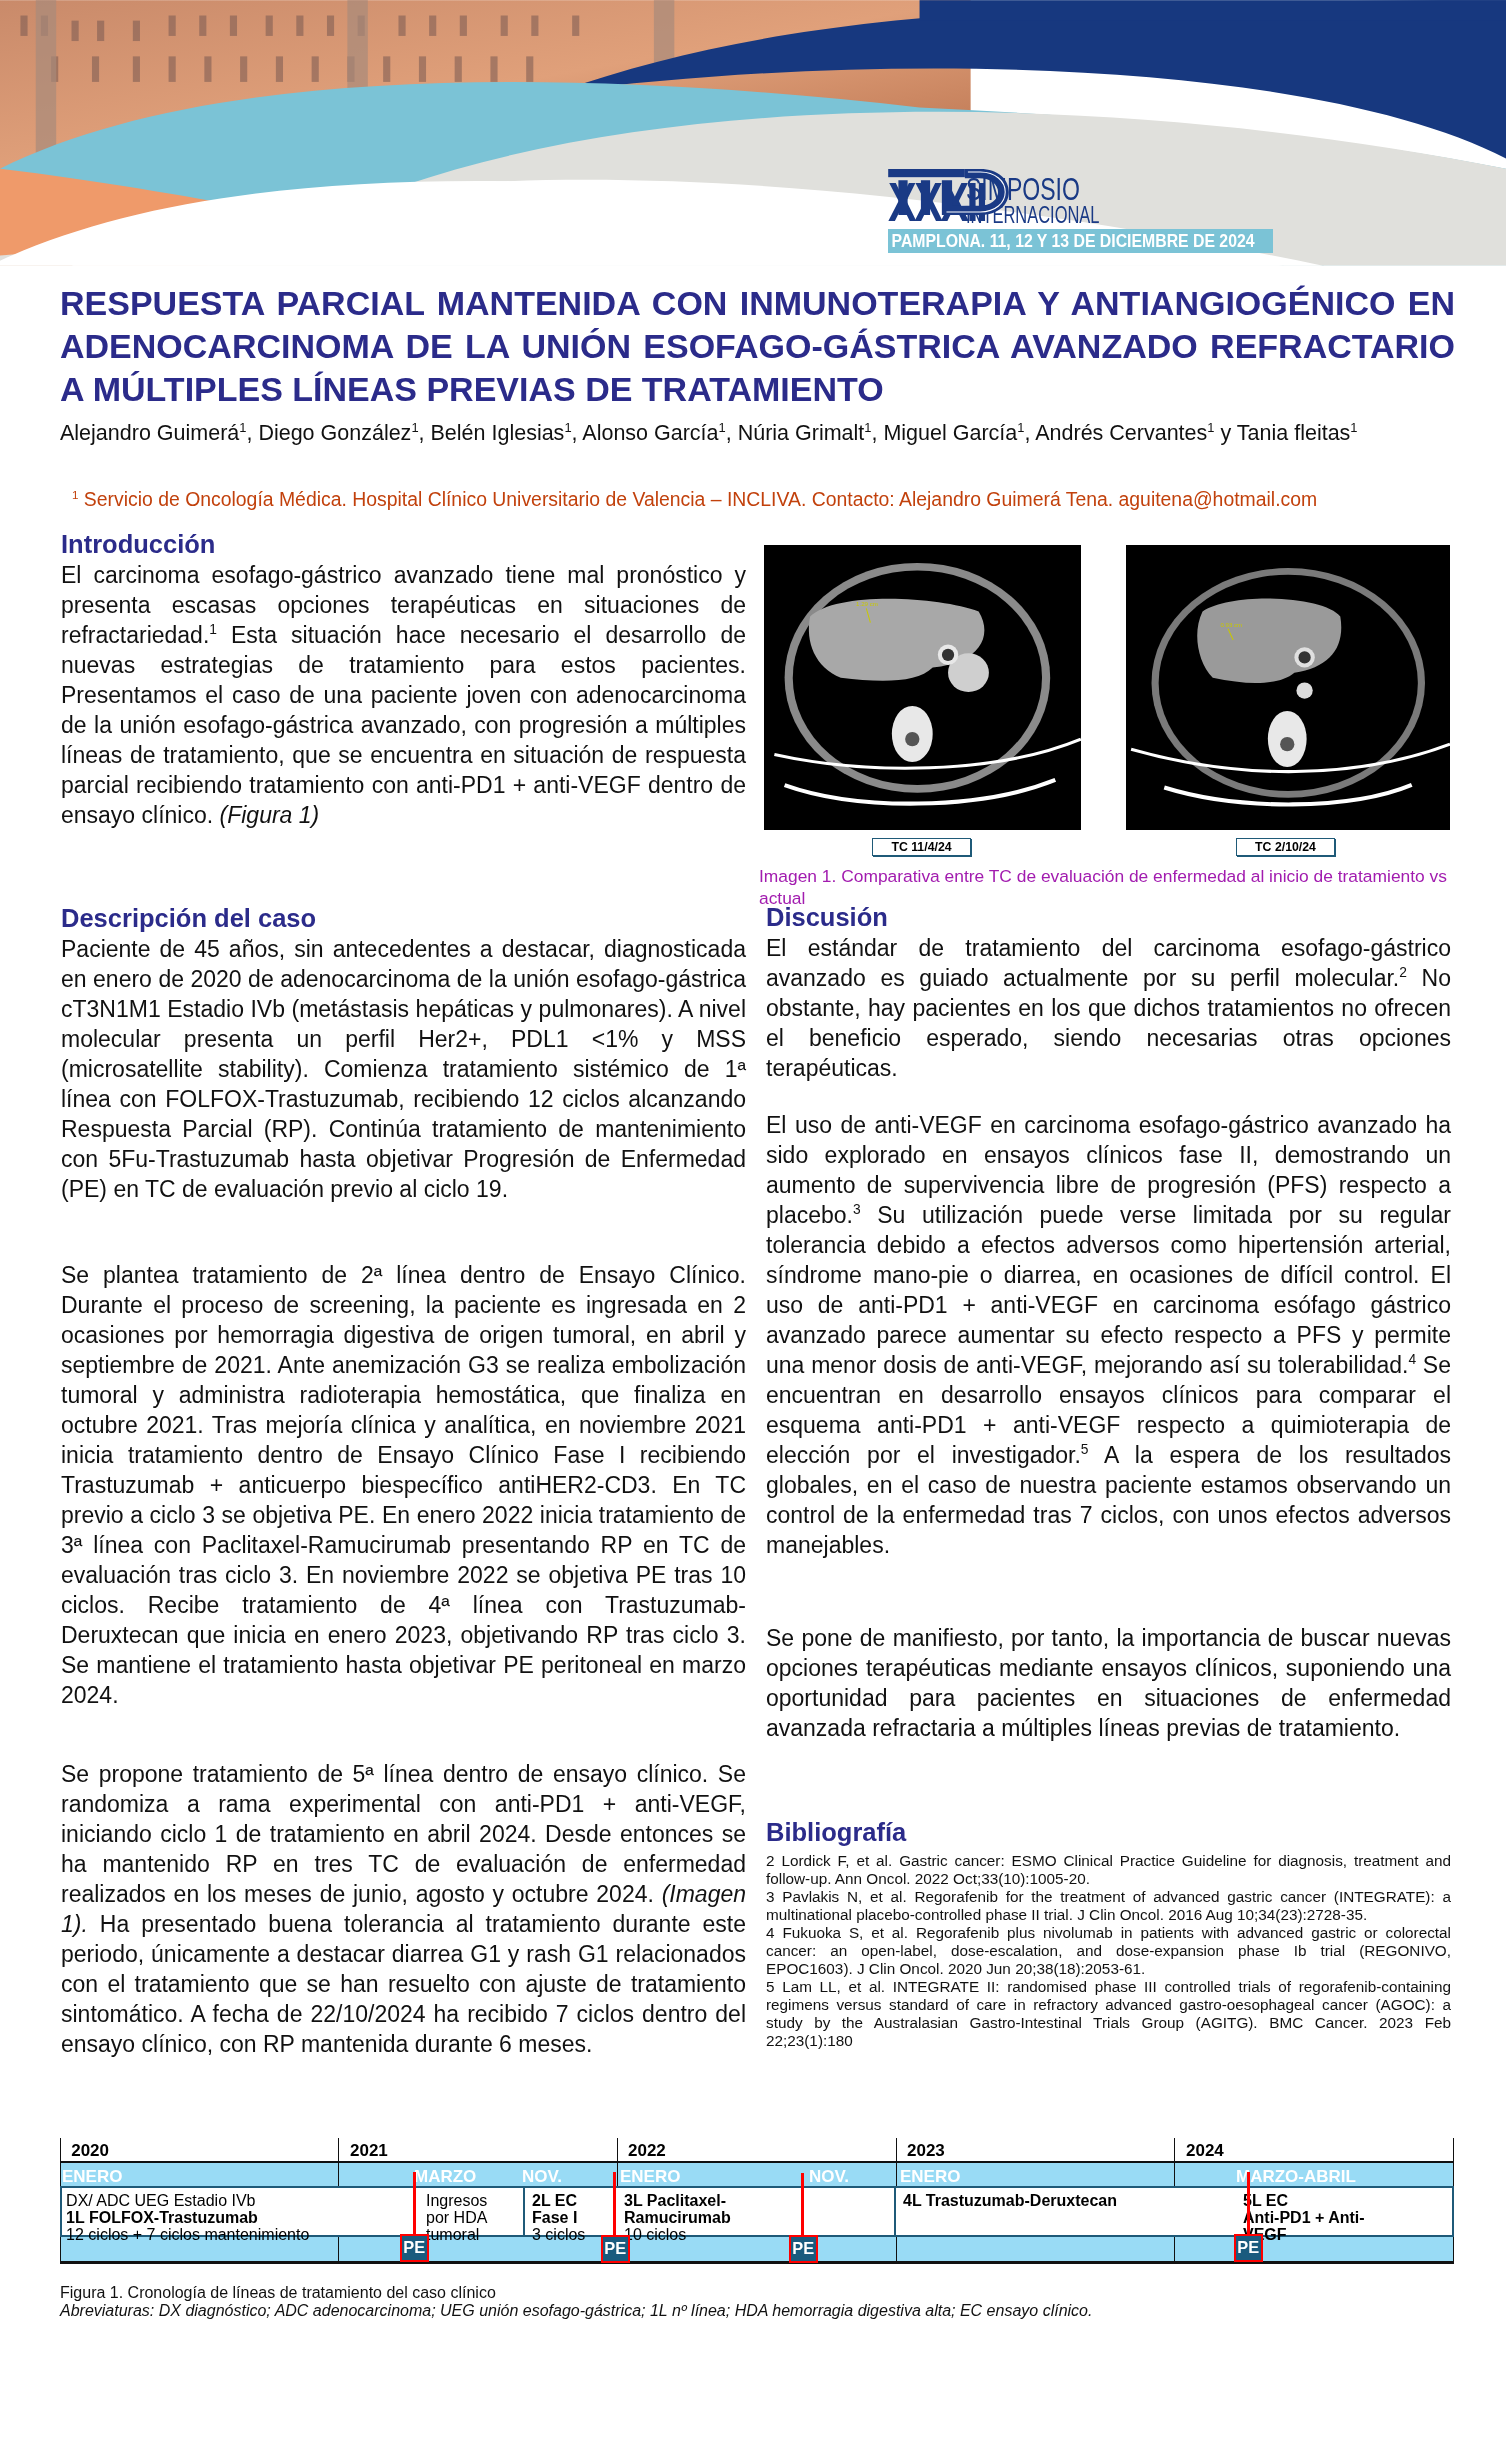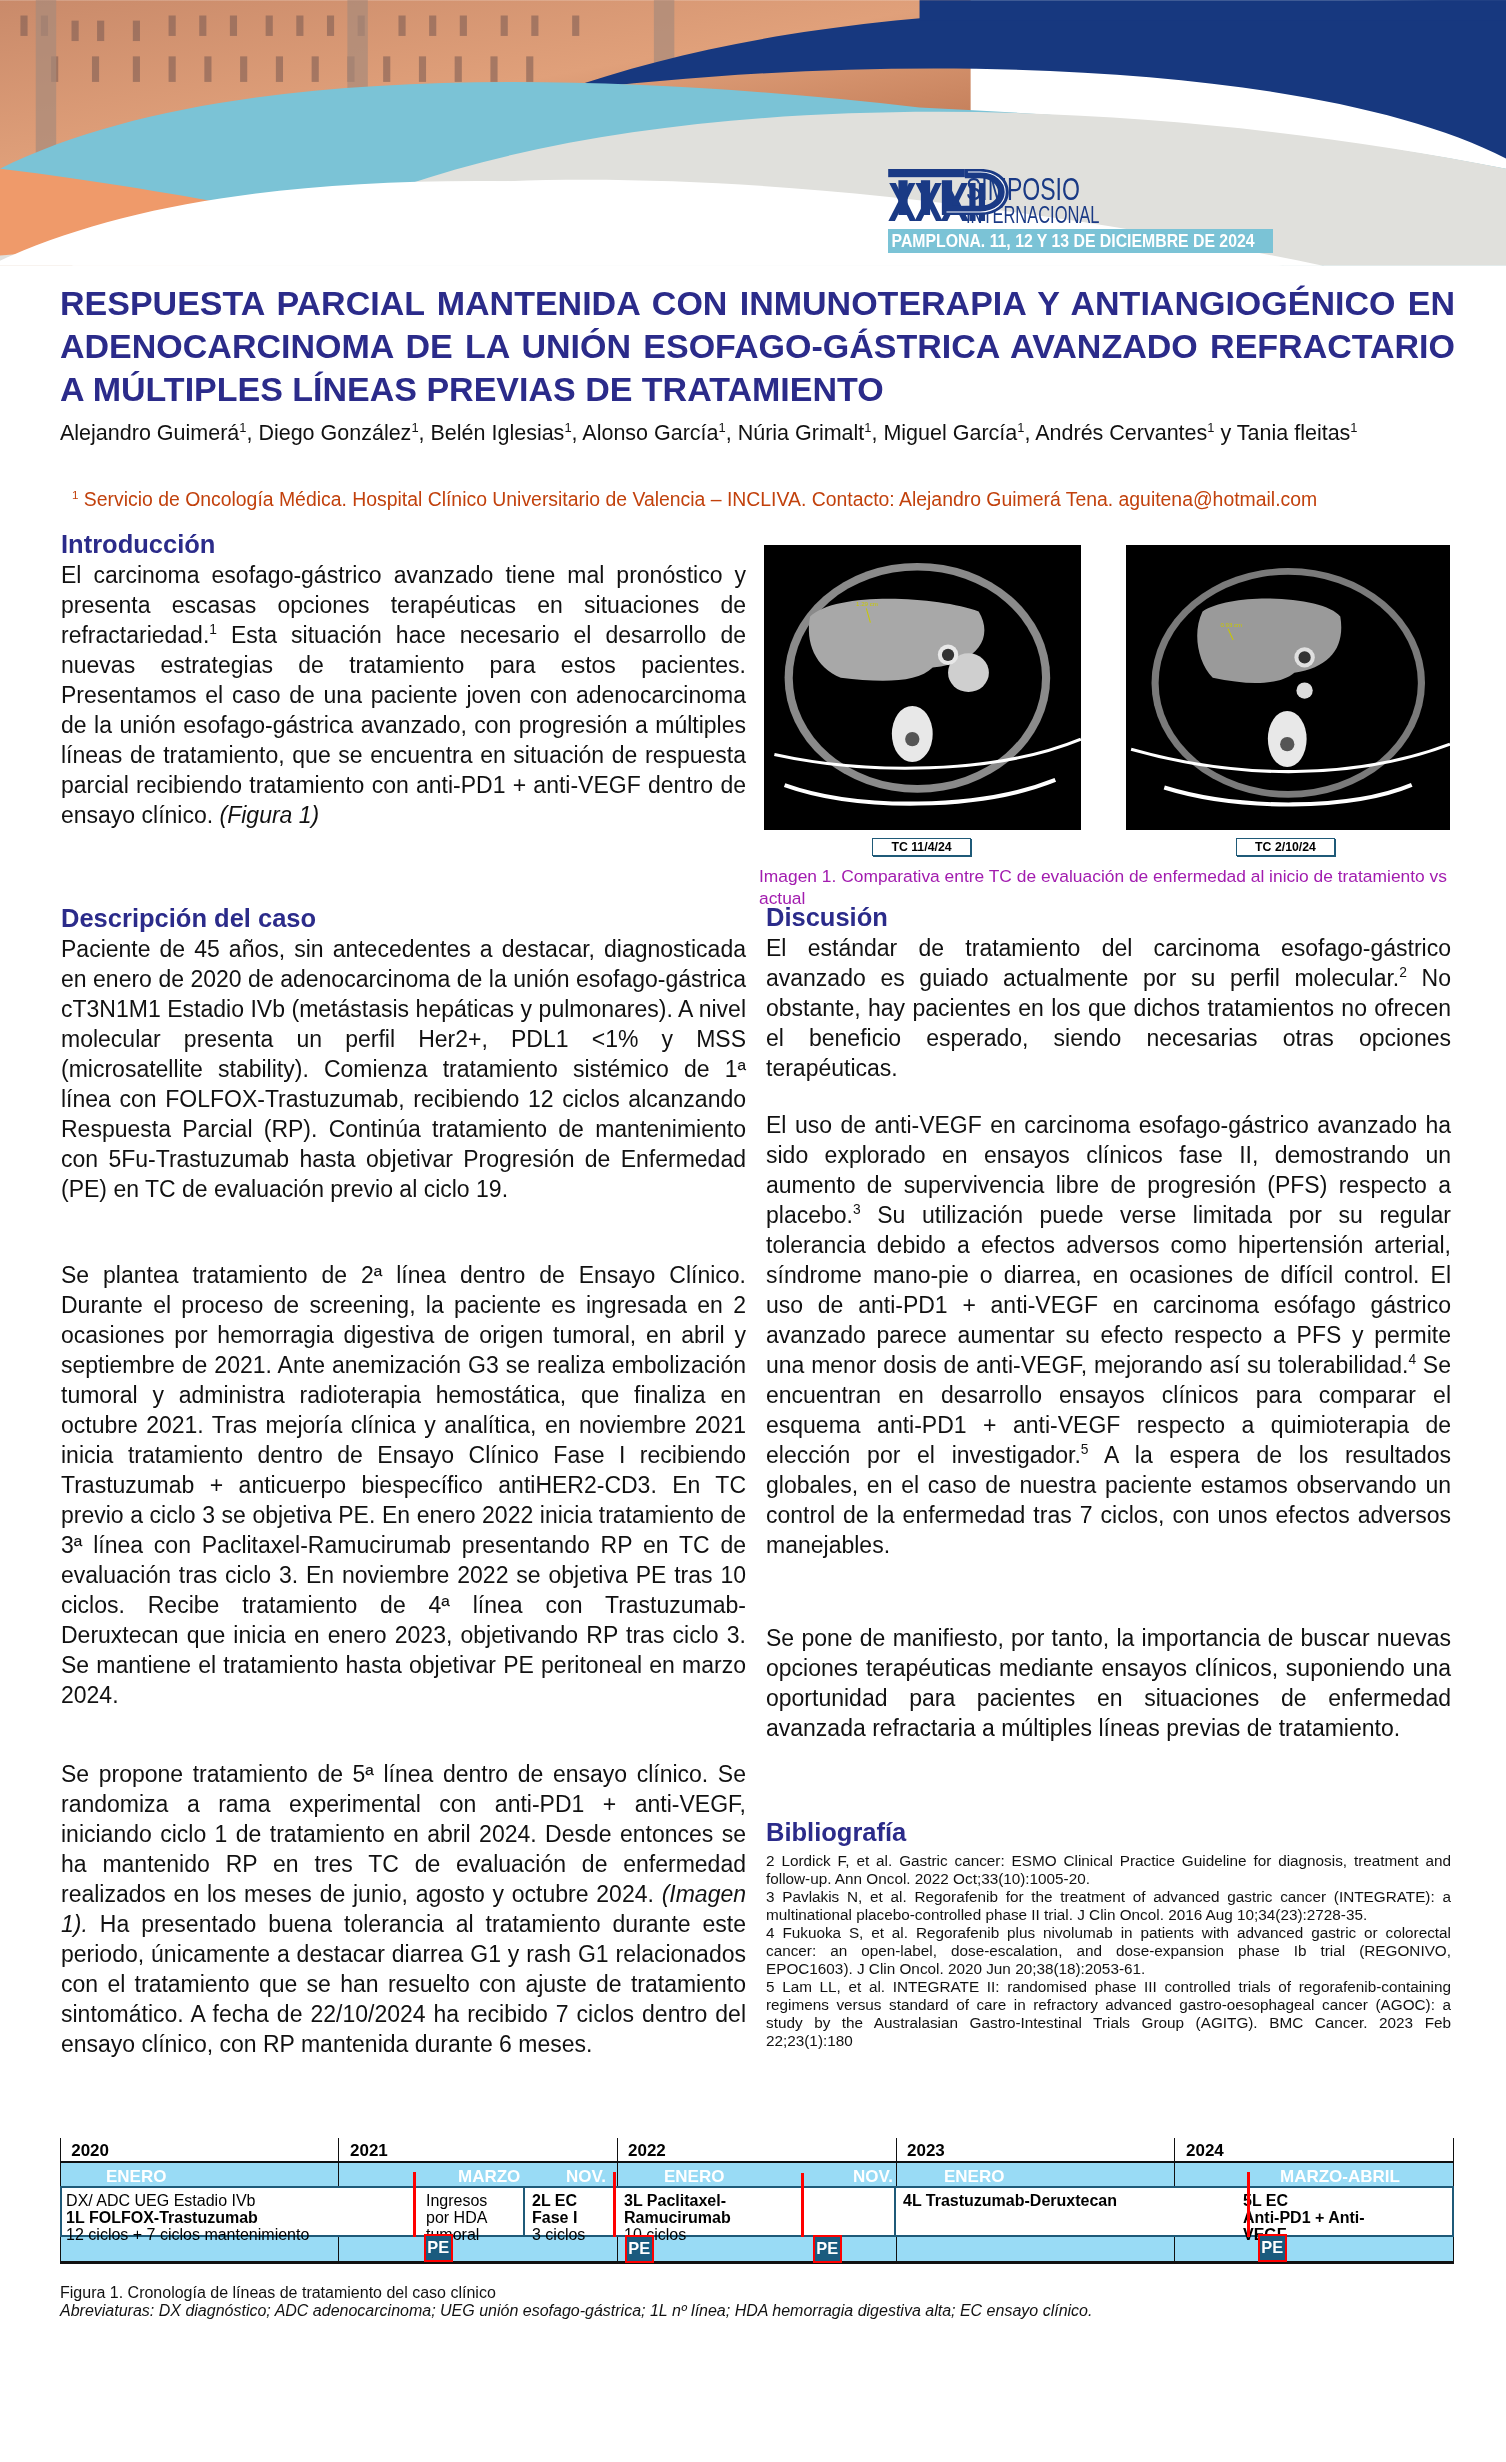--- a/index.html
+++ b/index.html
@@ -51,31 +51,31 @@
   
   .biblio { position: absolute; left: 766px; top: 1852px; width: 685px;
     font: 15.3px/18px "Liberation Sans", sans-serif; color: #111; text-align: justify; }
   .biblio div { margin: 0; }
 
   
   #timeline { position: absolute; left: 60px; top: 2138px; width: 1394px; height: 125px; }
   .tl-years { position: absolute; left: 0; top: 0; width: 100%; height: 22.5px; background: #fff; }
   .tl-year { position: absolute; top: 4.1px; font: bold 17px/18.4px "Liberation Sans", sans-serif; }
   .tl-band { position: absolute; left: 0; top: 23.5px; width: 100%; height: 100px; background: #99dbf5; }
-  .tl-month { position: absolute; top: 60px; color: #fff; font: bold 17px/18.4px "Liberation Sans", sans-serif; padding-left: 44px; }
+  .tl-month { position: absolute; top: 60px; color: #fff; font: bold 17px/18.4px "Liberation Sans", sans-serif; }
   .tl-vline { position: absolute; top: 0; width: 1px; height: 125px; background: #111; }
   .tl-hline { position: absolute; left: 0; width: 100%; background: #111; }
   .tl-boxrow { position: absolute; left: 0; top: 48px; width: 100%; height: 51px; background: #fff;
     border-top: 2.6px solid #1f5a78; border-bottom: 2.6px solid #1f5a78; box-sizing: border-box; }
   .tl-box-div { position: absolute; top: 48px; width: 2px; height: 51px; background: #1f5a78; }
   .tl-text { position: absolute; top: 54px; font: 16px/17px "Liberation Sans", sans-serif; color: #000; }
   .tl-text b { font-weight: bold; }
   .tl-red { position: absolute; width: 2.6px; background: #ff0000; }
   .pe-badge { position: absolute; width: 24.5px; height: 23.5px; background: #1a5b7e; border: 2px solid #ff0000;
-    color: #fff; font: bold 16.4px/23.5px "Liberation Sans", sans-serif; text-align: center; margin-left: 24px; }
+    color: #fff; font: bold 16.4px/23.5px "Liberation Sans", sans-serif; text-align: center; }
 
   .fig-caption { position: absolute; left: 60px; top: 2283px; width: 1380px;
     font: 16px/19.4px "Liberation Sans", sans-serif; color: #111; }
   .fig-abbrev { position: absolute; left: 60px; top: 2301px; width: 1380px;
     font: italic 16px/19.4px "Liberation Sans", sans-serif; color: #111; }
 </style>
 </head>
 <body>
 
 <div id="header">

